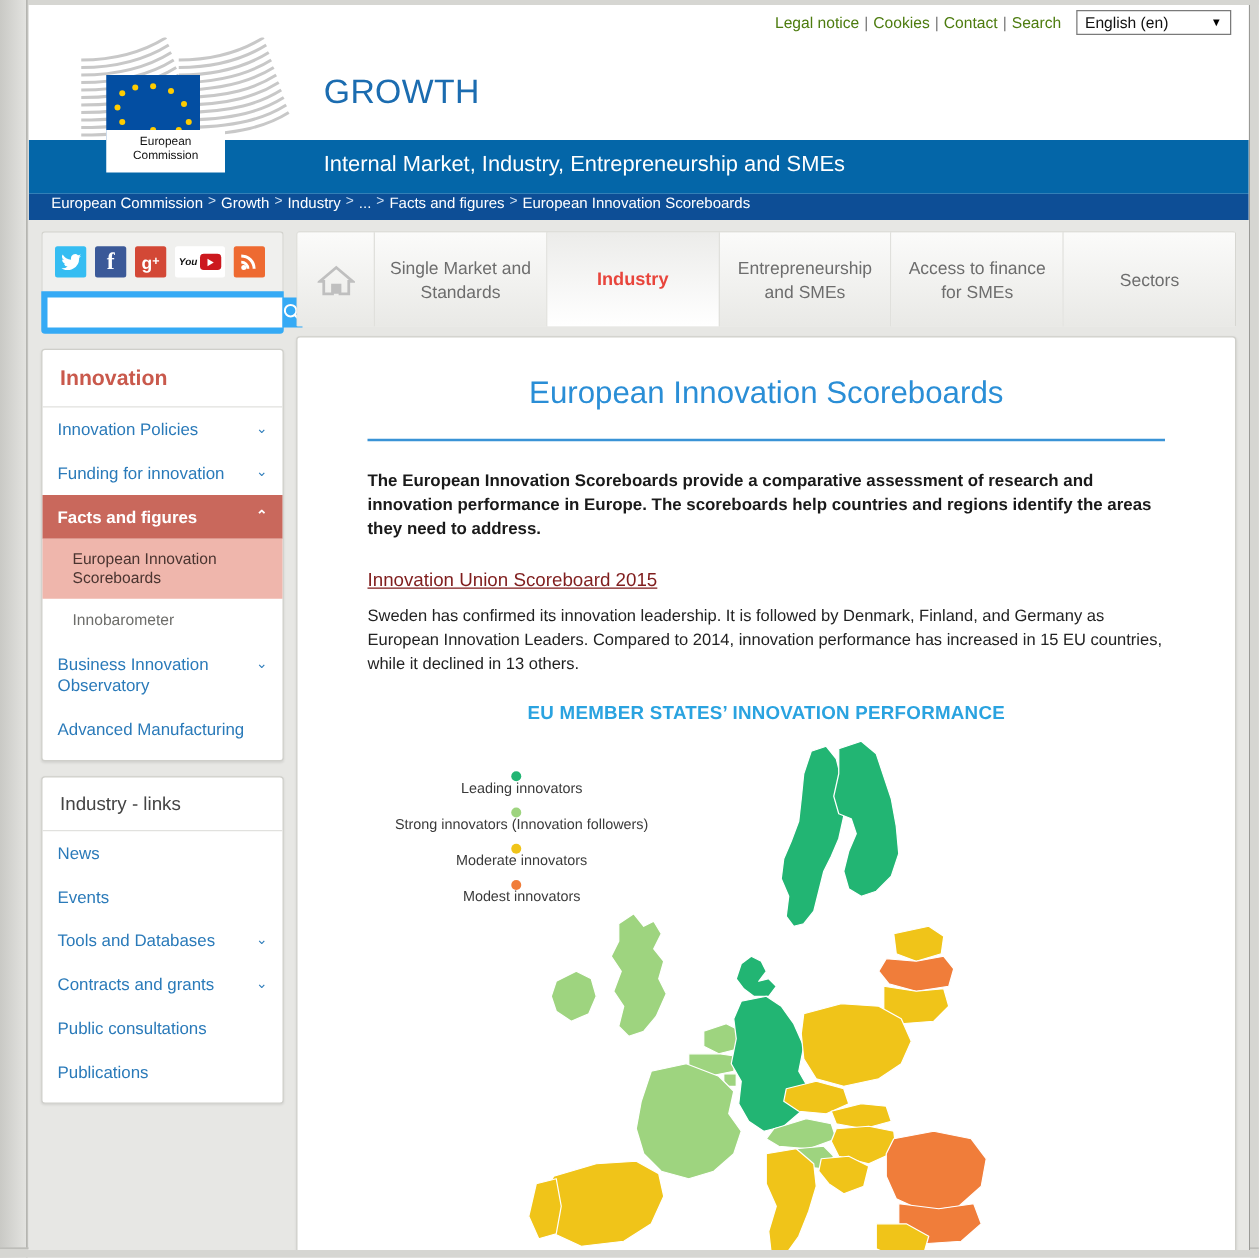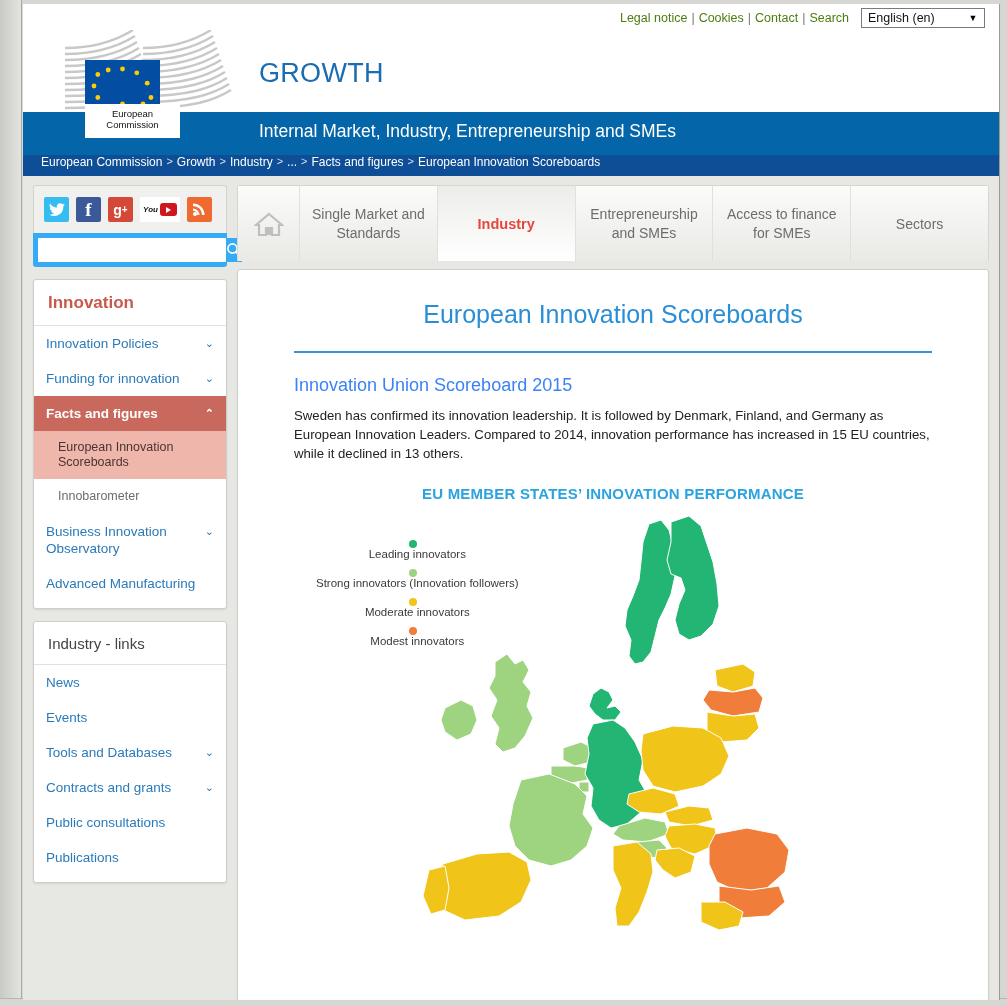--- a/index.html
+++ b/index.html
@@ -93,21 +93,21 @@
   .nav-item.sub2 { color:#6d6d6a; font-size:12.5px; padding-left:24px; }
   .chev { font-size:11px; color:#2a7ab9; margin-left:6px; flex:0 0 auto; }
   .nav-item.active .chev { color:#fff; }
 
   
   .main { flex:1; background:#fff; border:1px solid #cfcfca; border-radius:3px;
           box-shadow:0 1px 2px rgba(0,0,0,.08); padding:24px 56px 0 56px; overflow:hidden; }
   h1.title { color:#2a8ed6; font-weight:normal; font-size:25px; text-align:center; margin:6px 0 22px; }
   .rule { border-top:2px solid #3a93d6; margin:0 0 22px; }
   .lead { font-weight:bold; font-size:13.5px; line-height:19px; color:#1a1a1a; margin:0 0 24px; }
-  h2.sec { color:#3b82f6; font-weight:normal; font-size:18px; margin:0 0 10px; }
+  h2.sec { color:#7f1d1d; font-weight:normal; font-size:15px; margin:0 0 10px;text-decoration:underline; }
   .para { font-size:13.2px; line-height:19px; color:#222; margin:0 0 22px; }
   .maptitle { text-align:center; color:#2aa3e0; font-weight:bold; font-size:15px;
               letter-spacing:.2px; margin:0 0 10px; }
 
   .mapbox { position:relative; height:420px; }
   .legend { position:absolute; left:22px; top:28px; }
   .lg-row { display:flex; align-items:center; margin-bottom:9px;flex-direction:column; }
   .lg-dot { width:8px; height:8px; border-radius:50%; margin-right:8px; }
   .lg-lab { font-size:11.5px; color:#3a3a3a; }
   .mapsvg { position:absolute; left:0; top:0; width:100%; height:420px; }
@@ -322,20 +322,21 @@
           <span>Access to finance for SMEs</span>
         </div>
         <div style="flex:1; display:flex; align-items:center; justify-content:center; text-align:center; font-size:14px; color:#6d6d6d; background:linear-gradient(#fbfbfa,#e9e9e6); padding:12px 8px;">
           <span>Sectors</span>
         </div>
       </div>
 
       <div class="main" style="margin-top:8px;">
         <h1 class="title">European Innovation Scoreboards</h1>
         <div class="rule"></div>
+        <p class="lead">The European Innovation Scoreboards provide a comparative assessment of research and innovation performance in Europe. The scoreboards help countries and regions identify the areas they need to address.</p>
         <h2 class="sec">Innovation Union Scoreboard 2015</h2>
         <p class="para">Sweden has confirmed its innovation leadership. It is followed by Denmark, Finland, and Germany as European Innovation Leaders. Compared to 2014, innovation performance has increased in 15 EU countries, while it declined in 13 others.</p>
         <div class="maptitle">EU MEMBER STATES’ INNOVATION PERFORMANCE</div>
 
         <div class="mapbox">
           <div class="legend">
             <div class="lg-row">
               <span class="lg-dot" style="background:#22b573"></span>
               <span class="lg-lab">Leading innovators</span>
             </div>

